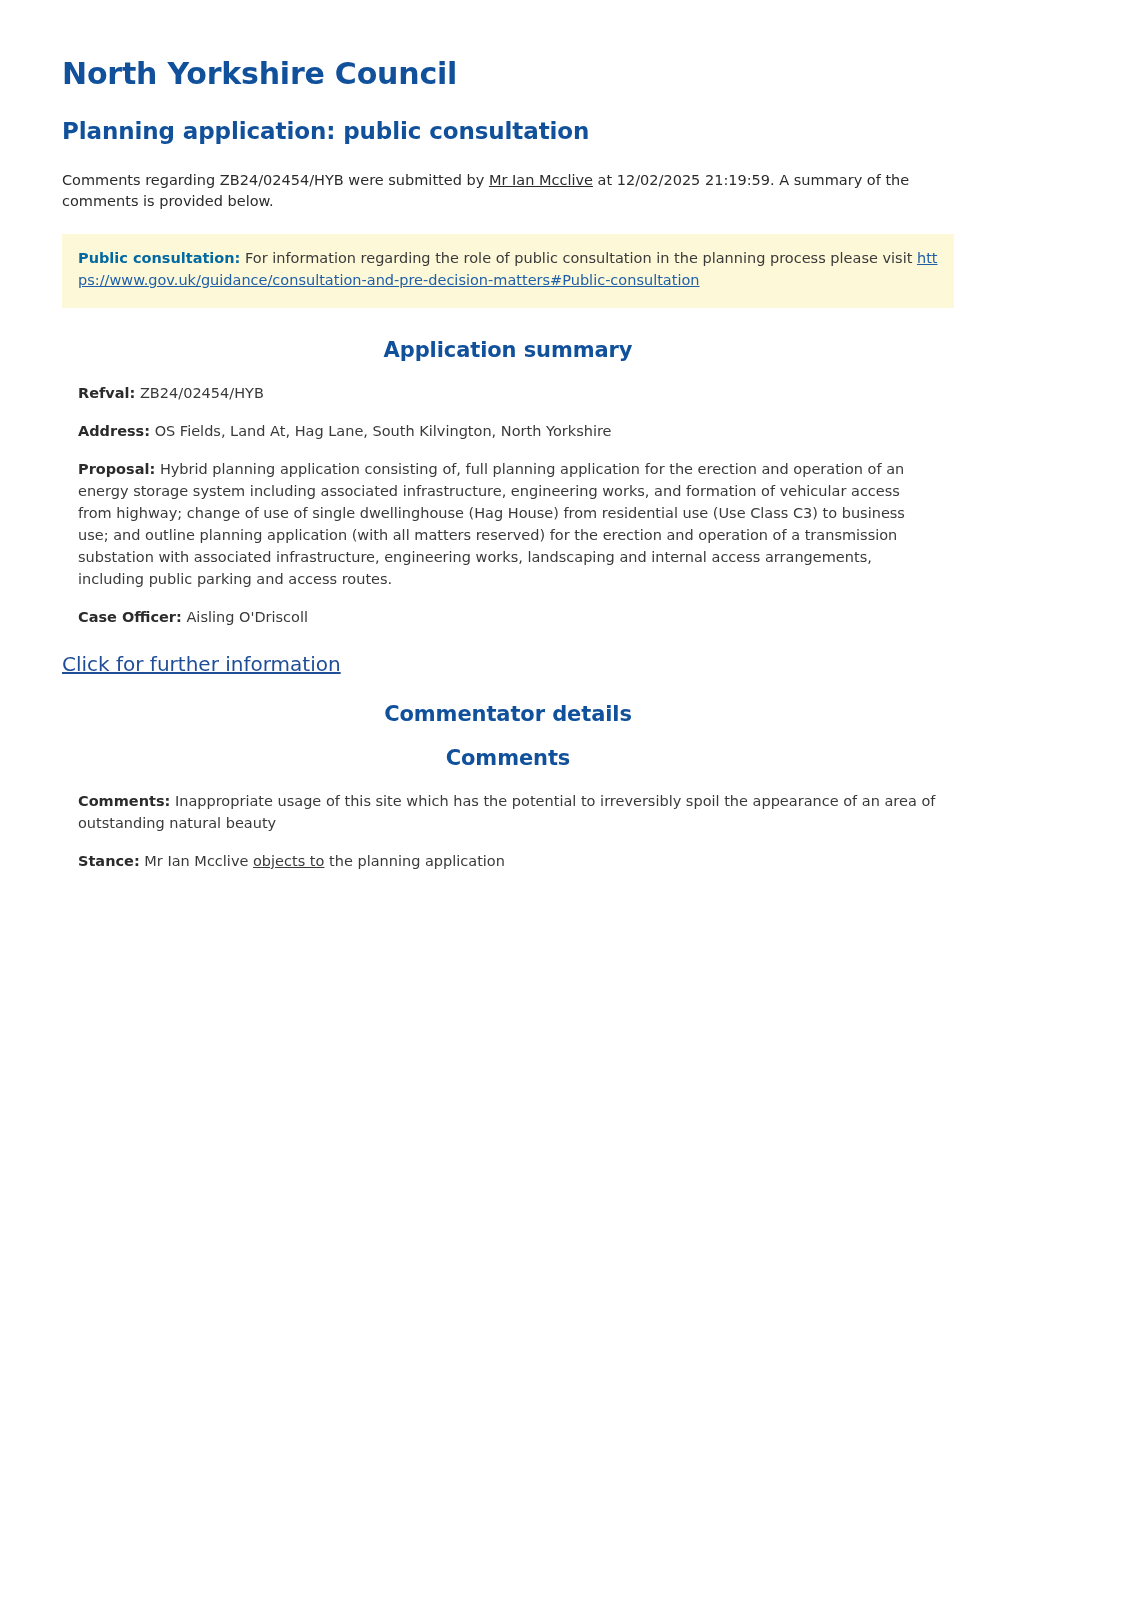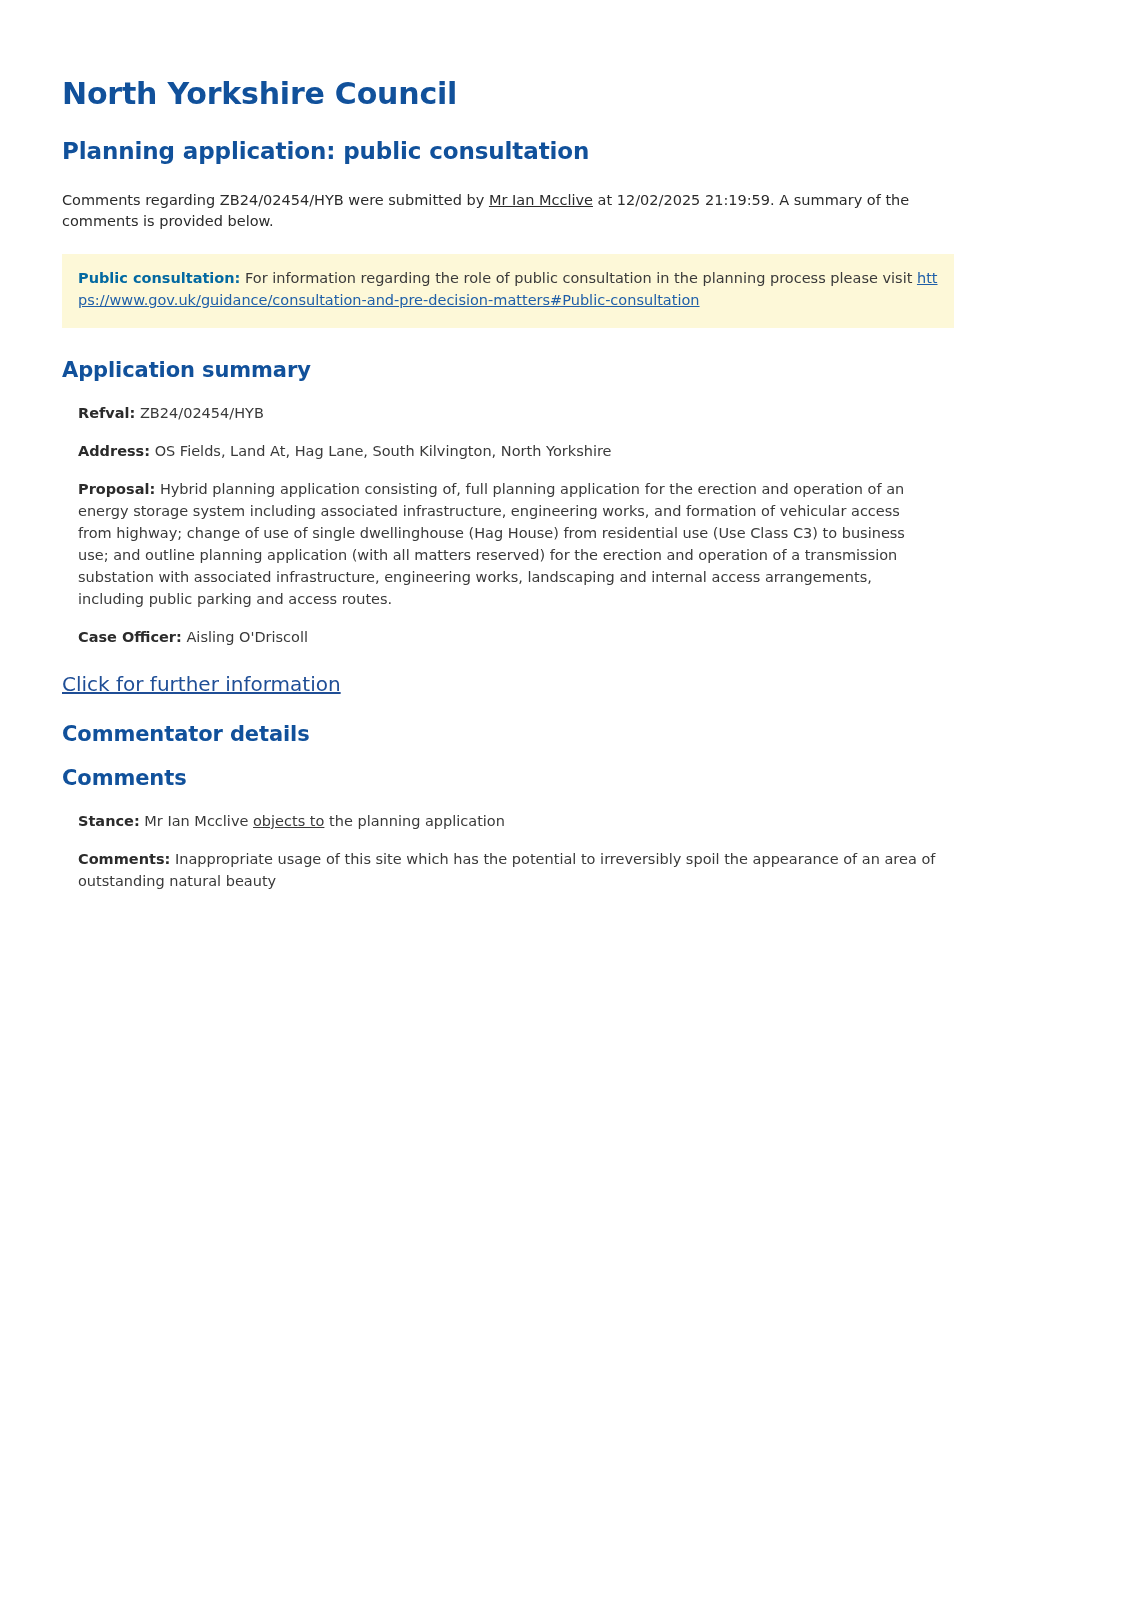--- a/index.html
+++ b/index.html
@@ -11,21 +11,21 @@
     width: 1130px;
     min-height: 1600px;
     font-family: "DejaVu Sans", "Liberation Sans", sans-serif;
     color: #333333;
     -webkit-font-smoothing: antialiased;
   }
   .page {
     width: 1016px;
     min-height: 1600px;
     box-sizing: border-box;
-    padding: 68px 62px 40px 62px;
+    padding: 48px 62px 40px 62px;
     position: relative;
   }
   h1.council-title {
     font-size: 30px;
     line-height: 1.2;
     font-weight: bold;
     color: #11519b;
     margin: 8px 0 26px 0;
     letter-spacing: -0.2px;
   }
@@ -65,20 +65,21 @@
     color: #1f5fa8;
     text-decoration: underline;
     word-break: break-all;
   }
   h3.section-heading {
     font-size: 21px;
     font-weight: bold;
     color: #11519b;
     margin: 0 0 20px 0;
     letter-spacing: -0.1px;
+    text-align: center;
   }
   .field-block {
     font-size: 14.5px;
     line-height: 1.52;
     color: #3a3a3a;
     margin: 0 0 18px 0;
     max-width: 990px;
   }
   .field-block .lbl {
     font-weight: bold;
@@ -126,17 +127,17 @@
   </div>
 
   <a class="further-info" href="#">Click for further information</a>
 
   <h3 class="section-heading">Commentator details</h3>
 
 
   <h3 class="section-heading">Comments</h3>
 
   <div class="field-block comments-body">
+    <p class="field-line"><span class="lbl">Comments:</span> <span>Inappropriate usage of this site which has the potential to irreversibly spoil the appearance of an area of outstanding natural beauty</span></p>
     <p class="field-line stance"><span class="lbl">Stance:</span> <span>Mr Ian Mcclive</span> <span class="underline">objects to</span> <span>the planning application</span></p>
-    <p class="field-line"><span class="lbl">Comments:</span> <span>Inappropriate usage of this site which has the potential to irreversibly spoil the appearance of an area of outstanding natural beauty</span></p>
   </div>
 
 </div>
 
 </body></html>

